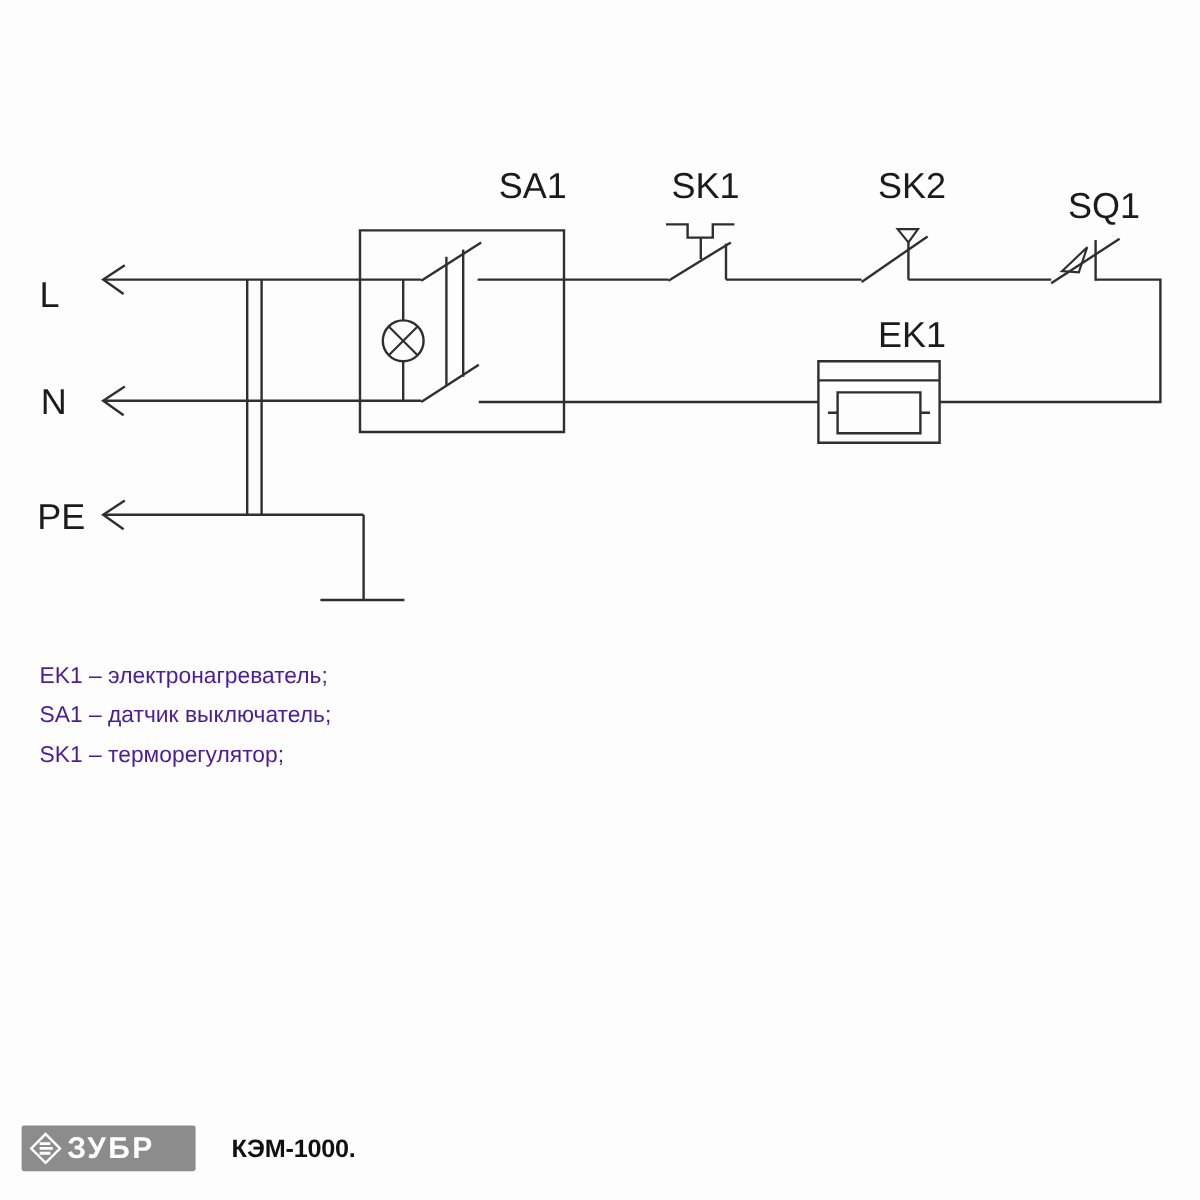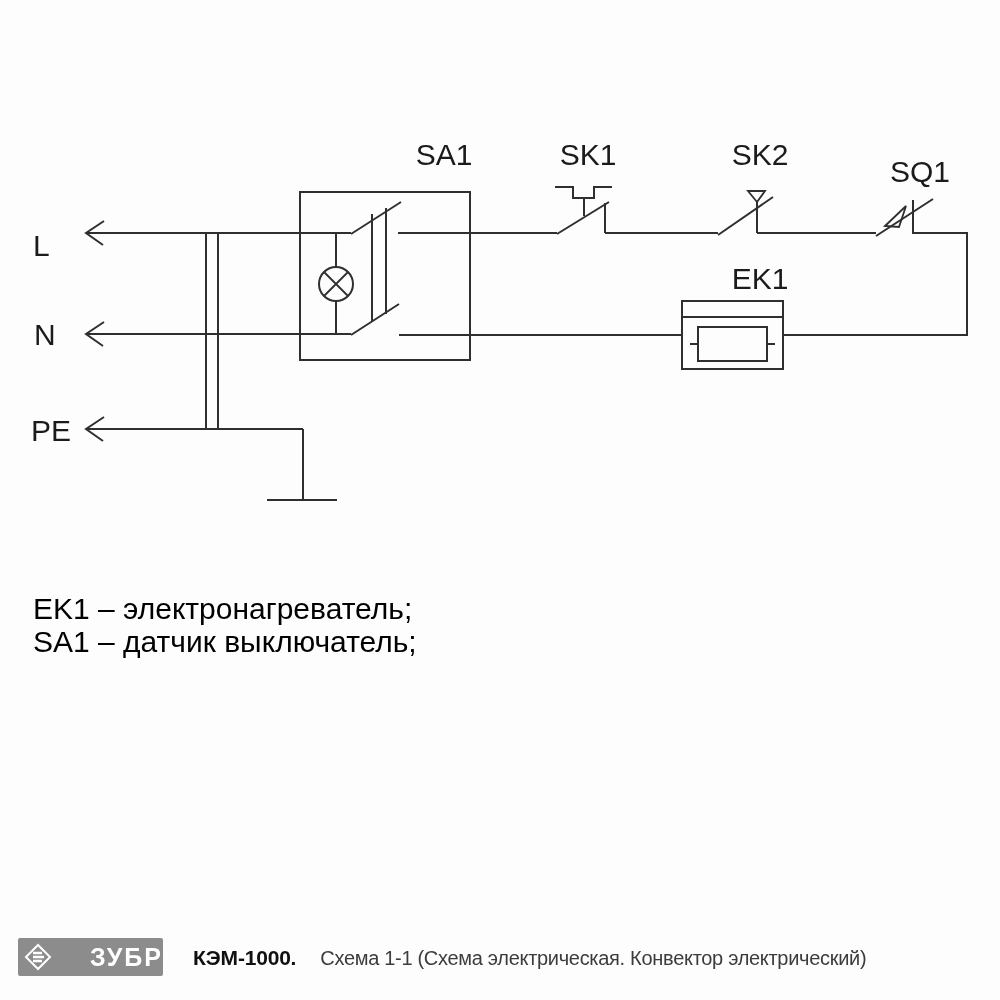--- a/index.html
+++ b/index.html
@@ -5,27 +5,27 @@
   html,body{margin:0;padding:0;background:#fff;}
   .page{position:relative;width:1000px;height:1000px;background:#fdfdfd;overflow:hidden;
         font-family:"Liberation Sans",sans-serif;color:var(--text,#1b1b1b);}
   svg{display:block;}
   .schematic{position:absolute;left:0;top:0;}
   .schematic *{vector-effect:non-scaling-stroke;}
   .wire{stroke:var(--line,#2f2f2f);stroke-width:2;fill:none;}
   .thin{stroke:var(--line,#2f2f2f);stroke-width:1.8;fill:none;}
   .lbl{fill:var(--text,#1b1b1b);font-family:"Liberation Sans",sans-serif;font-size:30px;}
   .lbl.mid{text-anchor:middle;}
-  .legend{position:absolute;left:33px;top:592px;font-size:30px;line-height:33px;color:#000000;}
+  .legend{position:absolute;left:33px;top:547px;font-size:19px;line-height:33px;color:#4c1d95;}
   .legend .row{white-space:pre;}
   .footer{position:absolute;left:0;top:930px;width:1000px;height:56px;}
   .brand{position:absolute;left:18px;top:8px;width:145px;height:38px;background:var(--logo-bg,#8c8c8c);
-         border-radius:2px;display:flex;align-items:center;justify-content:space-between;padding-left:6px;box-sizing:border-box;}
+         border-radius:2px;display:flex;align-items:center;justify-content:flex-start;padding-left:6px;box-sizing:border-box;}
   .brand-name{color:var(--logo-text,#ffffff);font-weight:bold;font-size:25px;letter-spacing:2px;margin-left:4px;}
-  .cap-line{position:absolute;left:193px;top:0;height:56px;display:flex;align-items:center;gap:24px;}
+  .cap-line{position:absolute;left:193px;top:0;height:56px;display:flex;align-items:center;gap:3px;}
   .model{font-weight:bold;font-size:21px;color:#101010;letter-spacing:-0.2px;}
   .caption{font-size:20px;color:var(--caption,#3c3c3c);letter-spacing:-0.3px;}
 </style>
 </head>
 <body>
 
 <div class="page">
 
   <svg class="schematic" width="1000" height="560" viewBox="0 0 1000 560">
 
@@ -107,29 +107,29 @@
       <path class="wire" d="M682,317 H783"></path>
       <rect class="wire" x="698" y="327" width="69" height="34"></rect>
       <path class="wire" d="M690,344 H698 M767,344 H775"></path>
     </g>
     <text class="lbl mid" x="760" y="289">EK1</text>
   </svg>
 
   <div class="legend">
     <div class="row">EK1 – электронагреватель;</div>
     <div class="row">SA1 – датчик выключатель;</div>
+    <div class="row">SK1 – терморегулятор;</div>
   </div>
 
   <div class="footer">
     <div class="brand">
       <svg width="28" height="28" viewBox="0 0 28 28">
         <rect x="5.5" y="5.5" width="17" height="17" transform="rotate(45 14 14)" fill="none" stroke="#ffffff" stroke-width="2"></rect>
         <path d="M9,10 h9 M9,14 h11 M9,18 h9" stroke="#ffffff" stroke-width="2.4" fill="none"></path>
       </svg>
       <span class="brand-name">ЗУБР</span>
     </div>
     <div class="cap-line">
       <span class="model">КЭМ-1000.</span>
-      <span class="caption">Схема 1-1 (Схема электрическая. Конвектор электрический)</span>
     </div>
   </div>
 
 </div>
 
 </body></html>

